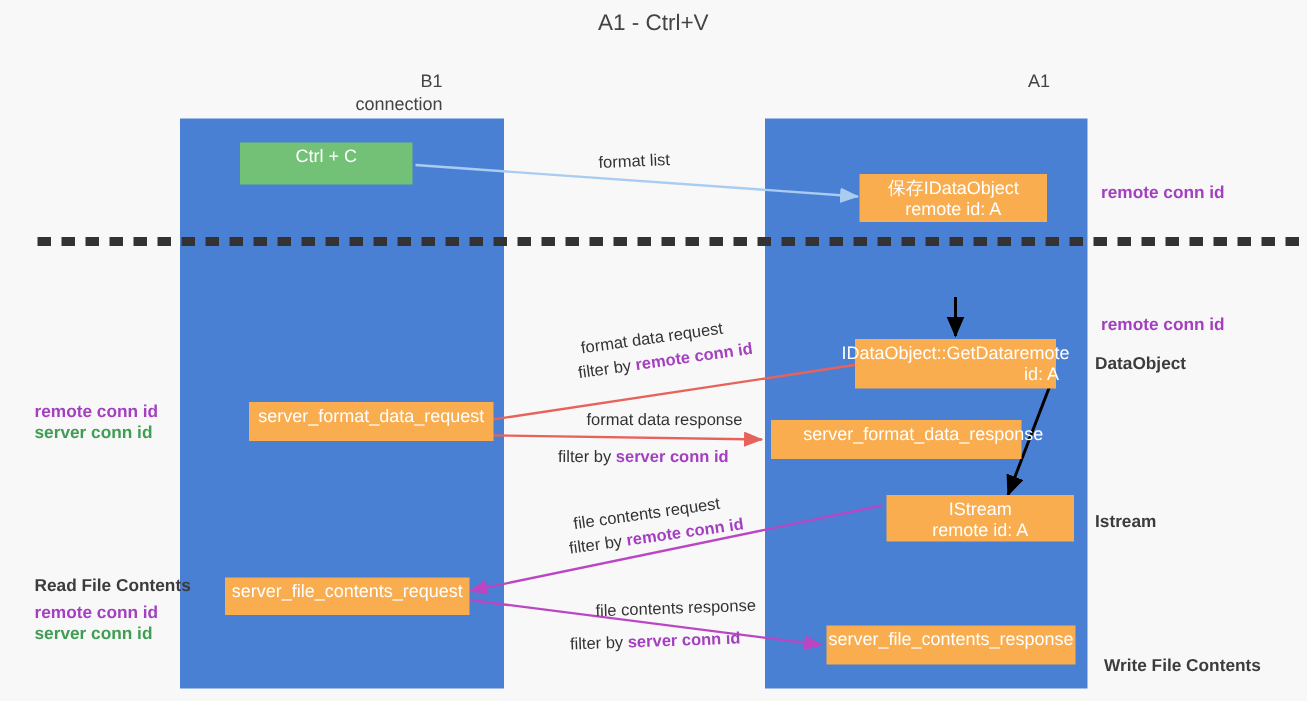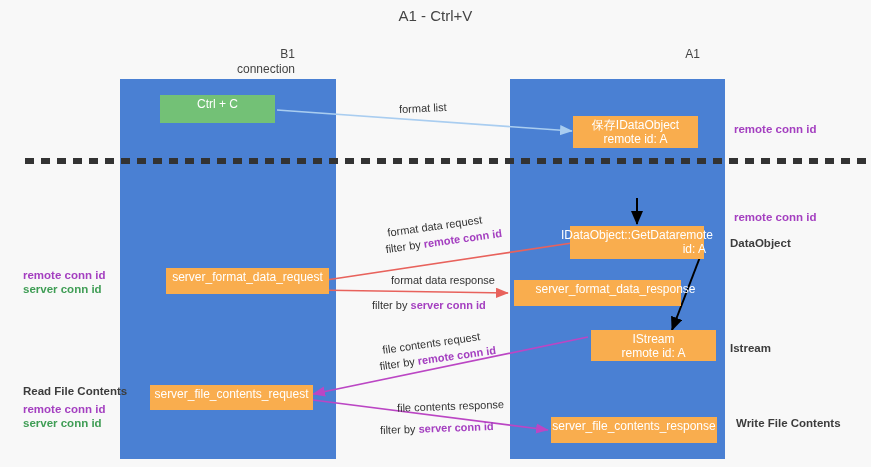--- a/index.html
+++ b/index.html
@@ -180,15 +180,15 @@
   <div class="slabel c-green" style="left:23px;top:282px;">server conn id</div>
 
   <div class="slabel c-gray" style="left:23px;top:384px;">Read File Contents</div>
   <div class="slabel c-purple" style="left:23px;top:402px;">remote conn id</div>
   <div class="slabel c-green" style="left:23px;top:416px;">server conn id</div>
 
   <div class="slabel c-purple" style="left:734px;top:122px;">remote conn id</div>
   <div class="slabel c-purple" style="left:734px;top:210px;">remote conn id</div>
   <div class="slabel c-gray" style="left:730px;top:236px;">DataObject</div>
   <div class="slabel c-gray" style="left:730px;top:341px;">Istream</div>
-  <div class="slabel c-gray" style="left:736px;top:416px;">Write File Contents</div>
+  <div class="slabel c-gray" style="left:736px;top:437px;">Write File Contents</div>
 
 </div>
 
 </body></html>

